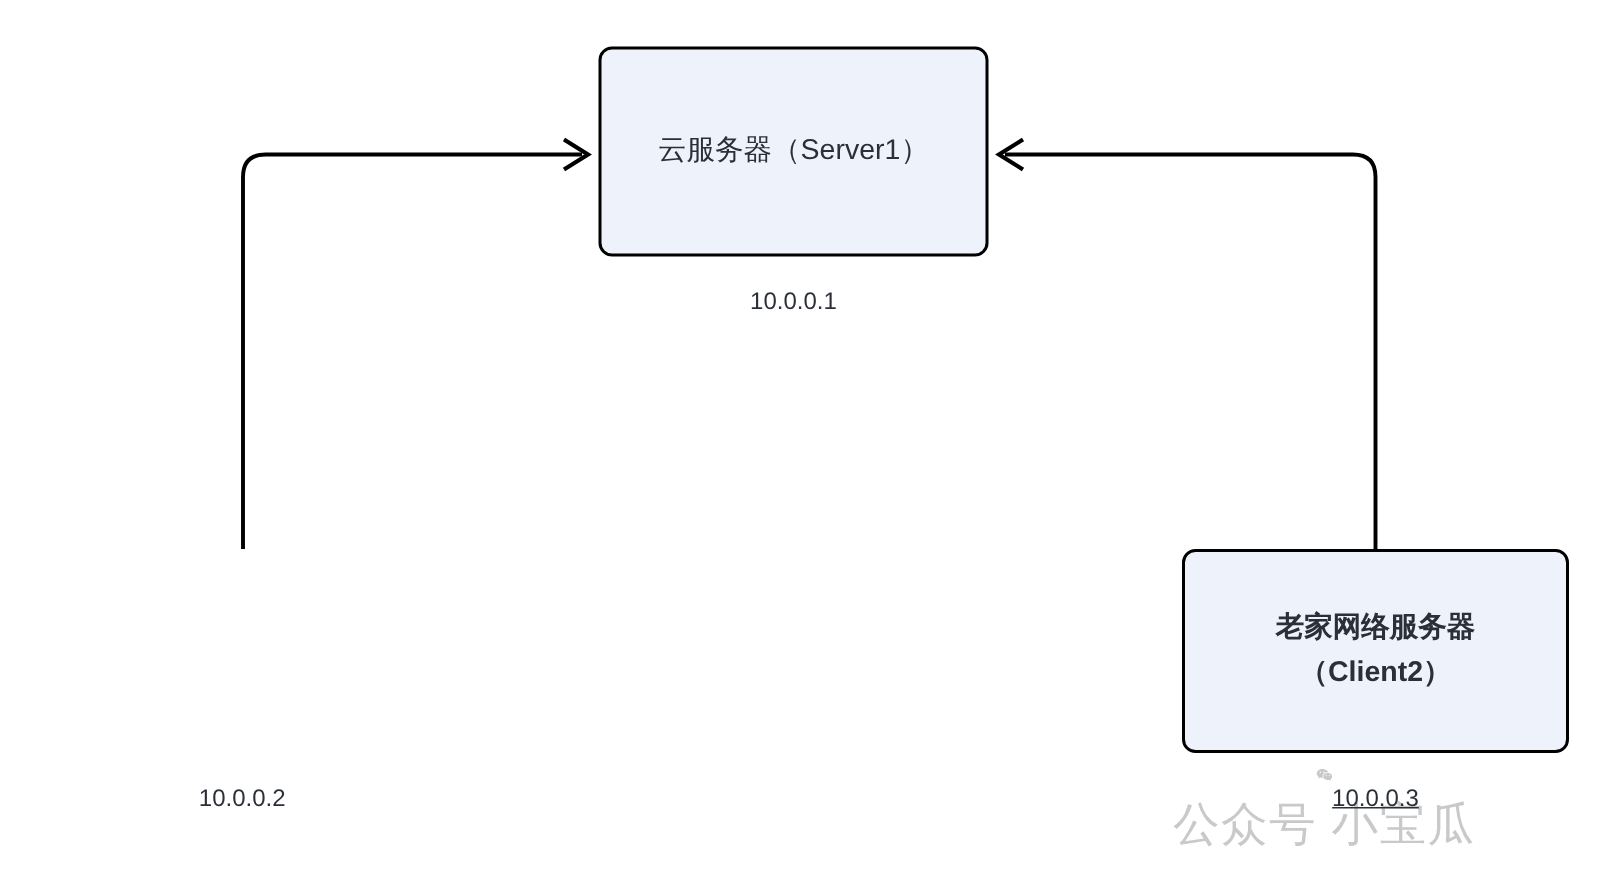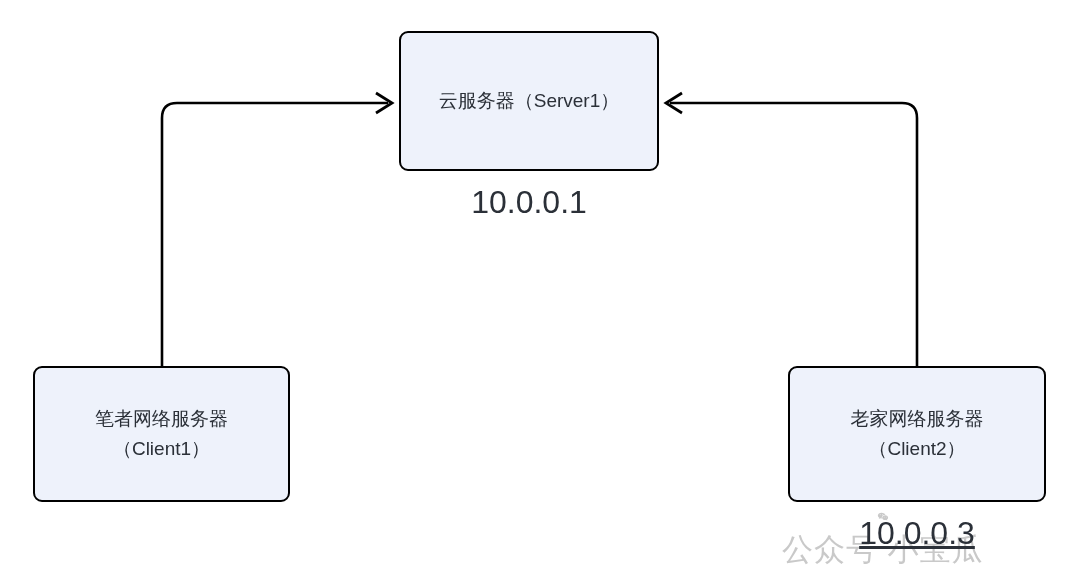--- a/index.html
+++ b/index.html
@@ -53,25 +53,26 @@
     left: 33px;
     top: 366px;
     width: 257px;
     height: 136px;
   }
   #node-client2 {
     left: 788px;
     top: 366px;
     width: 258px;
     height: 136px;
+    font-weight: bold;
   }
   .ip-label {
     position: absolute;
     color: #2b3038;
-    font-size: 32px;
+    font-size: 16px;
     line-height: 30px;
     text-align: center;
     white-space: nowrap;
   }
   #ip-server {
     left: 399px;
     top: 187px;
     width: 260px;
   }
   #ip-client1 {
@@ -117,23 +118,22 @@
     <path d="M376,93 L392,103 L376,113" fill="none" stroke="#000000" stroke-width="2.8" stroke-linecap="butt" stroke-linejoin="miter"></path>
 
     <path d="M917,366 L917,118 Q917,103 902,103 L670,103" fill="none" stroke="#000000" stroke-width="2.6" stroke-linecap="butt" stroke-linejoin="round"></path>
     <path d="M682,93 L666,103 L682,113" fill="none" stroke="#000000" stroke-width="2.8" stroke-linecap="butt" stroke-linejoin="miter"></path>
   </svg>
 
   <div class="node" id="node-server">云服务器（Server1）</div>
 
   <div class="ip-label" id="ip-server">10.0.0.1</div>
 
-  <div class="node" id="node-client1">笔者网络服务器
-（Client1）</div>
 
+  <div class="ip-label" id="ip-client1">10.0.0.2</div>
 
   <div class="node" id="node-client2">老家网络服务器
 （Client2）</div>
 
   <div class="ip-label" id="ip-client2">10.0.0.3</div>
 
   <div id="watermark">
     <svg width="48" height="40" viewBox="0 0 48 40" xmlns="http://www.w3.org/2000/svg">
       <g fill="#c9c9c9">
         <path d="M17.2 3.2C8.3 3.2 1.2 9 1.2 16.1c0 4 2.3 7.6 5.9 9.9L5.4 31.4l6.3-3.2c1.7 .5 3.6 .8 5.5 .8 .6 0 1.2 0 1.8-.1-.4-1.1-.6-2.3-.6-3.5 0-7 6.8-12.7 15.2-12.7 .6 0 1.1 0 1.7 .1C33.6 7.6 26.2 3.2 17.2 3.2z"></path>

